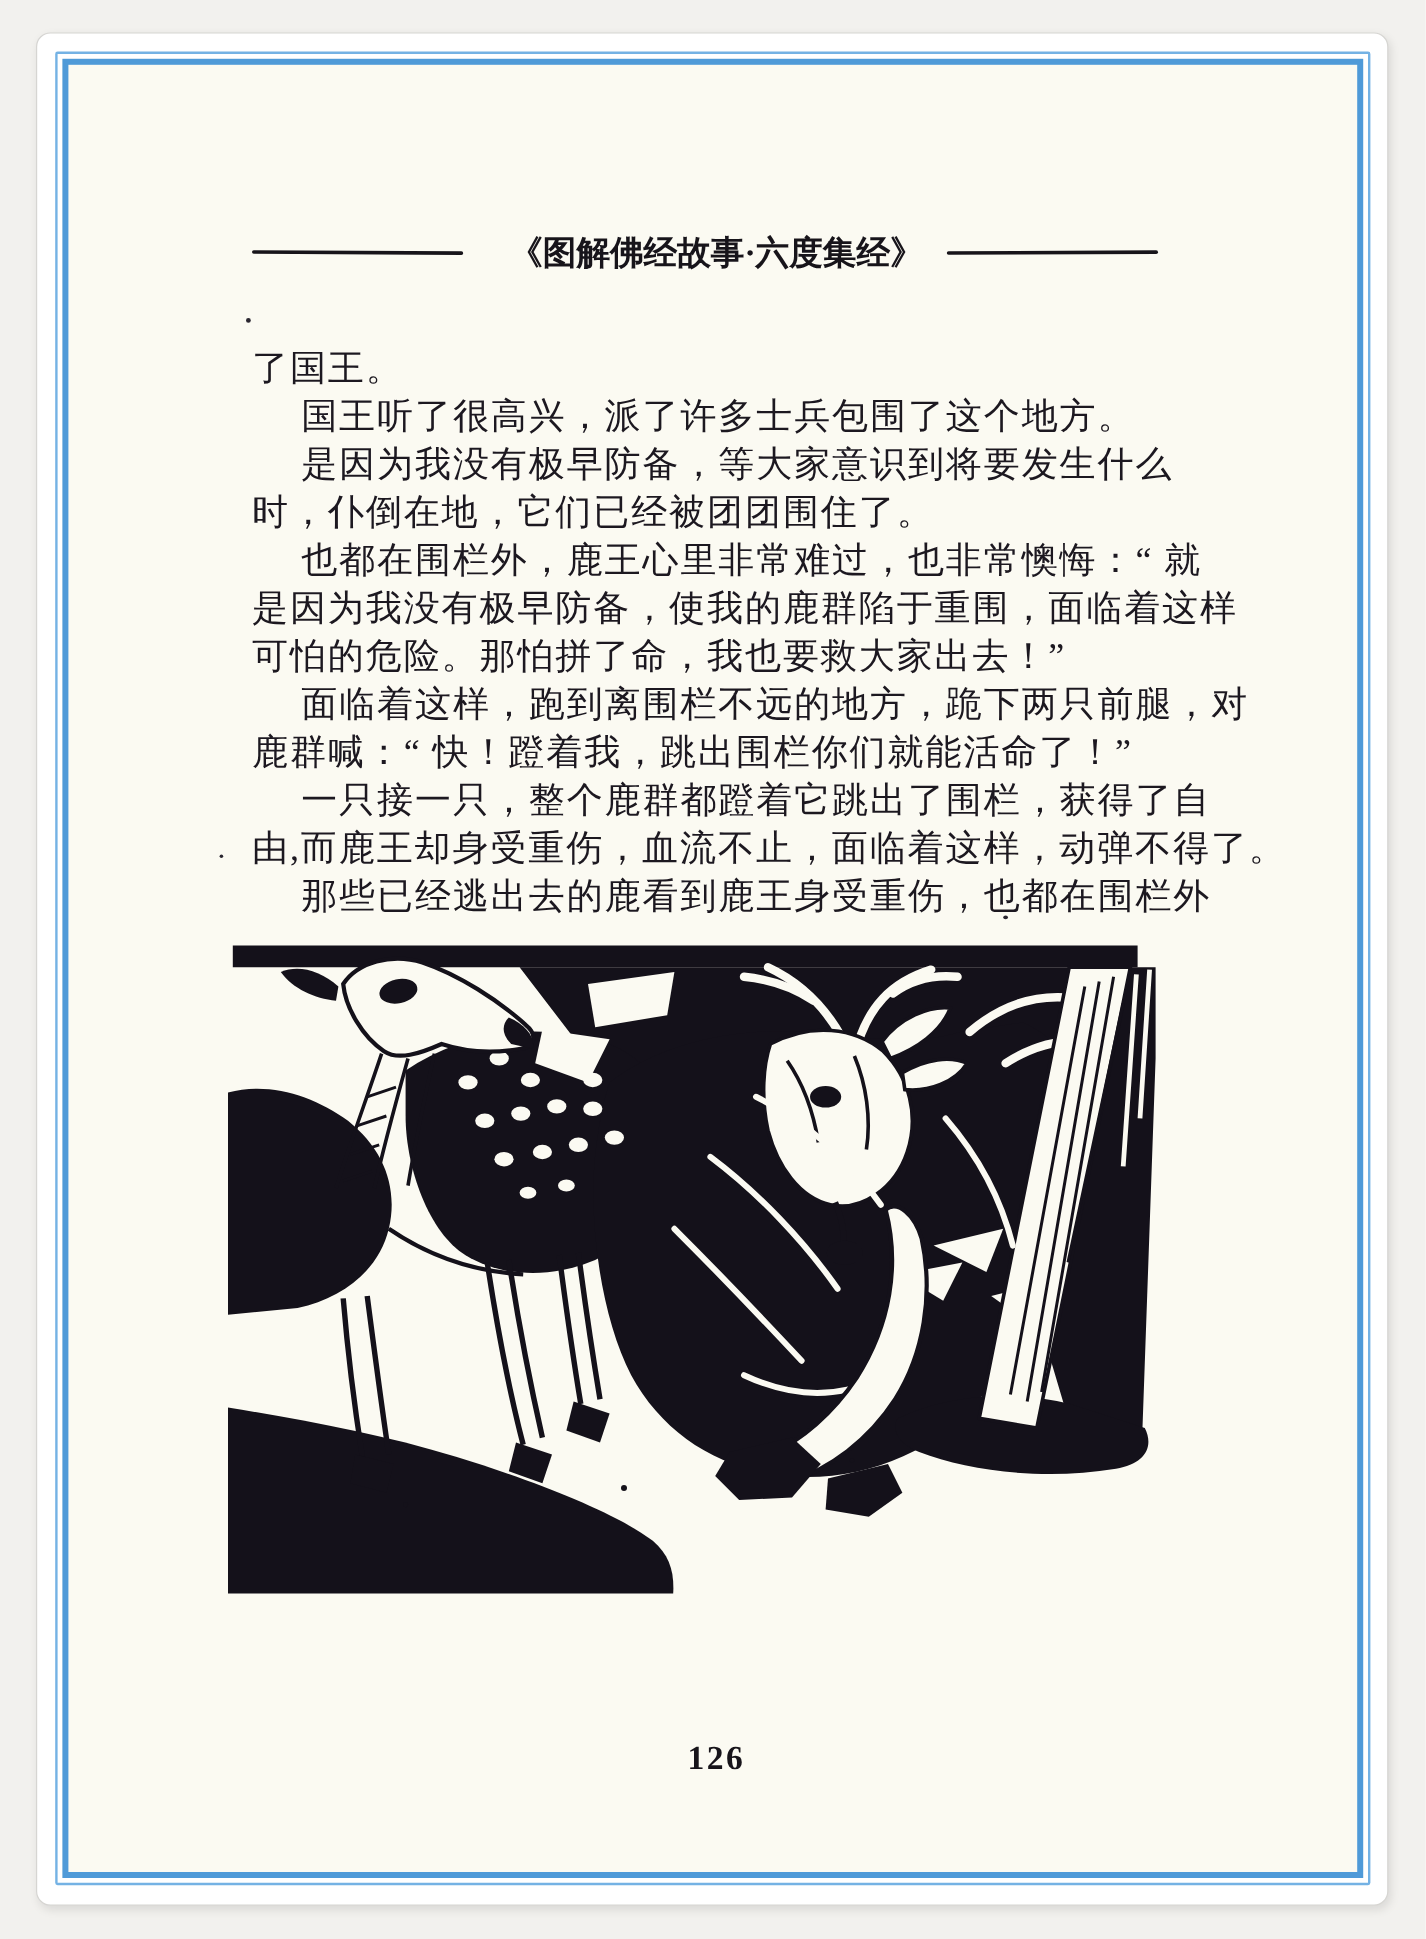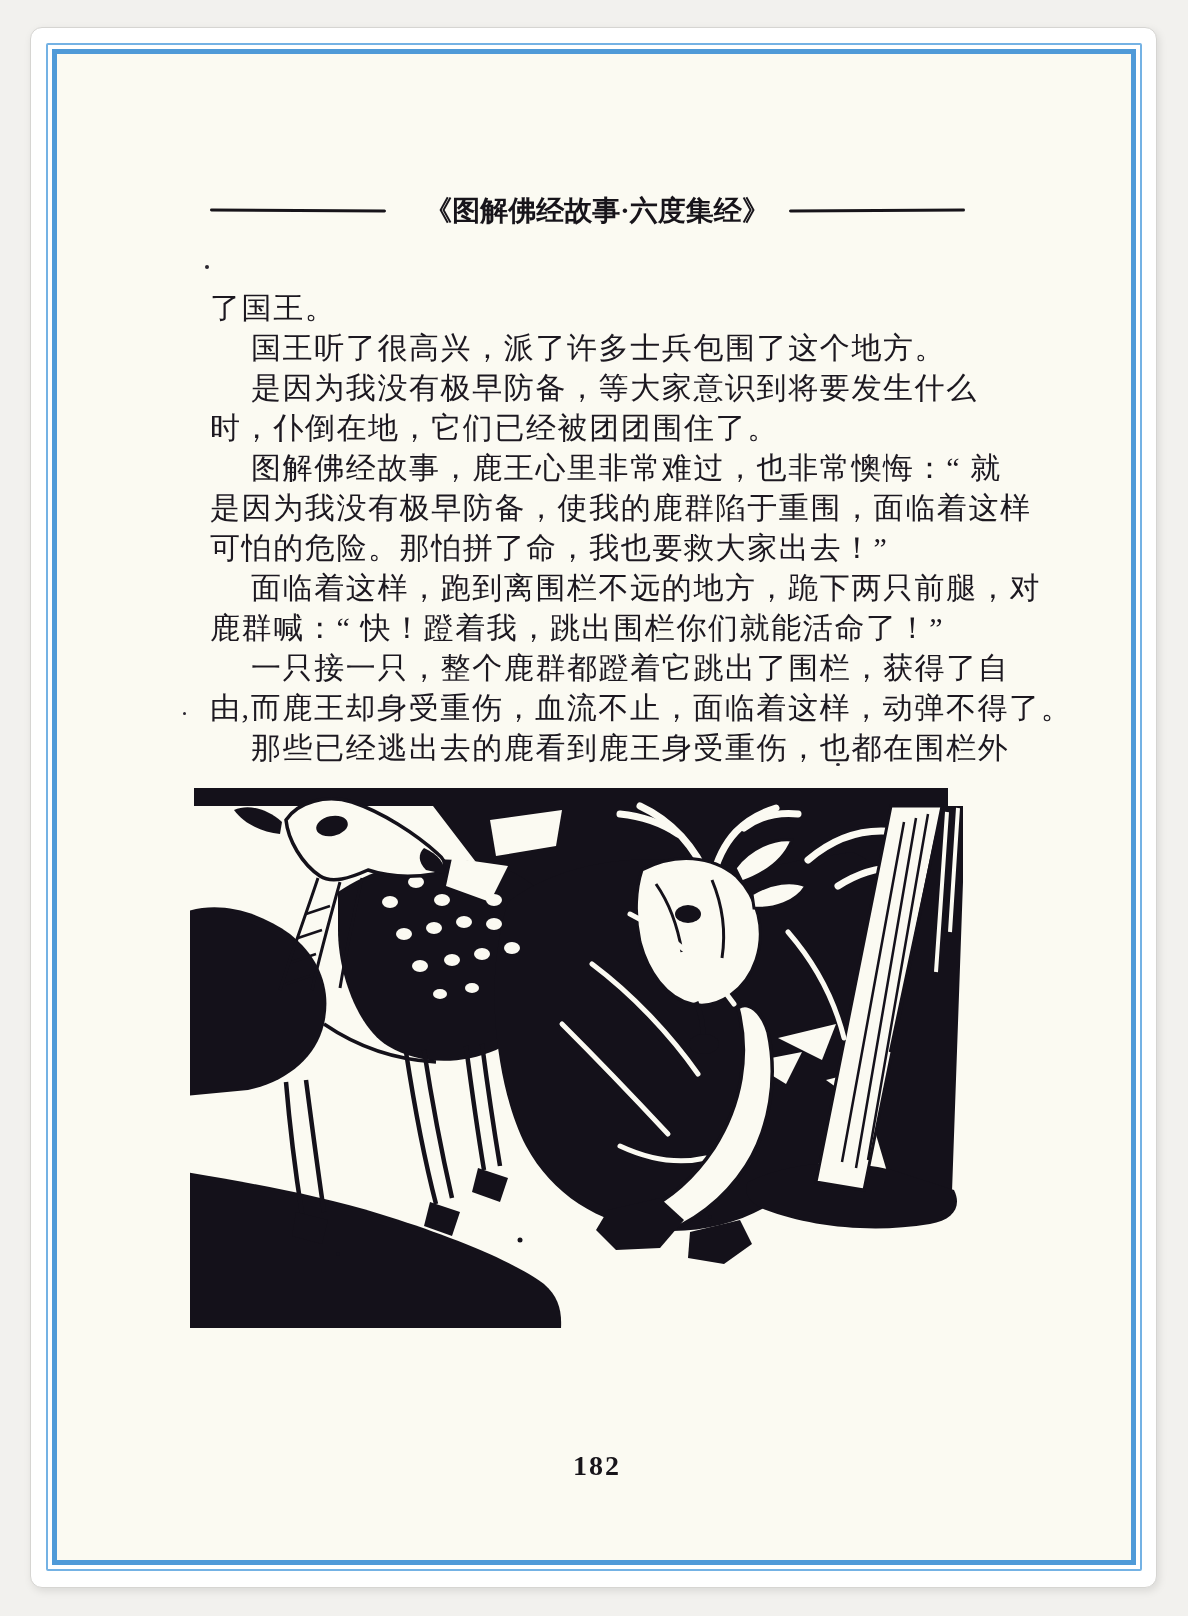--- a/index.html
+++ b/index.html
@@ -67,21 +67,21 @@
     <div class="rule rule-left"></div>
     <div class="page-title">《图解佛经故事·六度集经》</div>
     <div class="rule rule-right"></div>
   </div>
 
   <div class="body-text">
     <div class="line">了国王。</div>
     <div class="line ind">国王听了很高兴，派了许多士兵包围了这个地方。</div>
     <div class="line ind">是因为我没有极早防备，等大家意识到将要发生什么</div>
     <div class="line">时，仆倒在地，它们已经被团团围住了。</div>
-    <div class="line ind">图解佛经故事，鹿王心里非常难过，也非常懊悔：“ 就</div>
+    <div class="line ind">也都在围栏外，鹿王心里非常难过，也非常懊悔：“ 就</div>
     <div class="line">是因为我没有极早防备，使我的鹿群陷于重围，面临着这样</div>
     <div class="line">可怕的危险。那怕拼了命，我也要救大家出去！”</div>
     <div class="line ind">面临着这样，跑到离围栏不远的地方，跪下两只前腿，对</div>
     <div class="line">鹿群喊：“ 快！蹬着我，跳出围栏你们就能活命了！”</div>
     <div class="line ind">一只接一只，整个鹿群都蹬着它跳出了围栏，获得了自</div>
     <div class="line">由,而鹿王却身受重伤，血流不止，面临着这样，动弹不得了。</div>
     <div class="line ind">那些已经逃出去的鹿看到鹿王身受重伤，也都在围栏外</div>
   </div>
 
   <svg class="illustration" viewBox="0 0 775 568" xmlns="http://www.w3.org/2000/svg">
@@ -188,18 +188,18 @@
       <path d="M106 450 L 138 458 L 132 482 L 102 474 Z" fill="#14111a"></path>
     </g>
 
     <g fill="#14111a">
       <circle cx="330" cy="478" r="2.5"></circle>
       <circle cx="520" cy="455" r="2"></circle>
       <circle cx="148" cy="492" r="2"></circle>
     </g>
   </svg>
 
-  <div class="page-number">182</div>
+  <div class="page-number">126</div>
 
   <div class="speck speck-a"></div>
   <div class="speck speck-b"></div>
   <div class="speck speck-c"></div>
 </div>
 
 </body></html>

